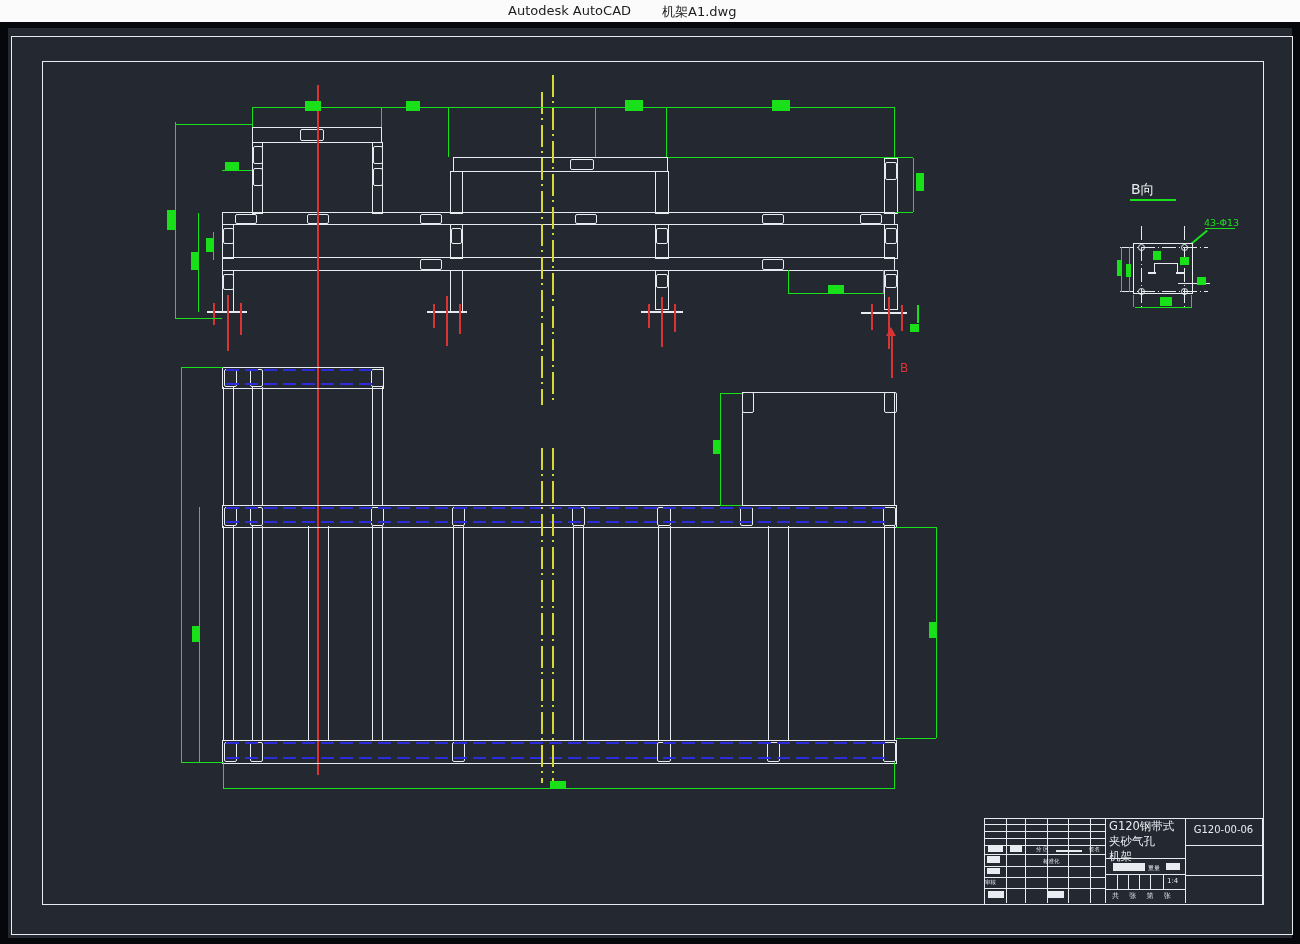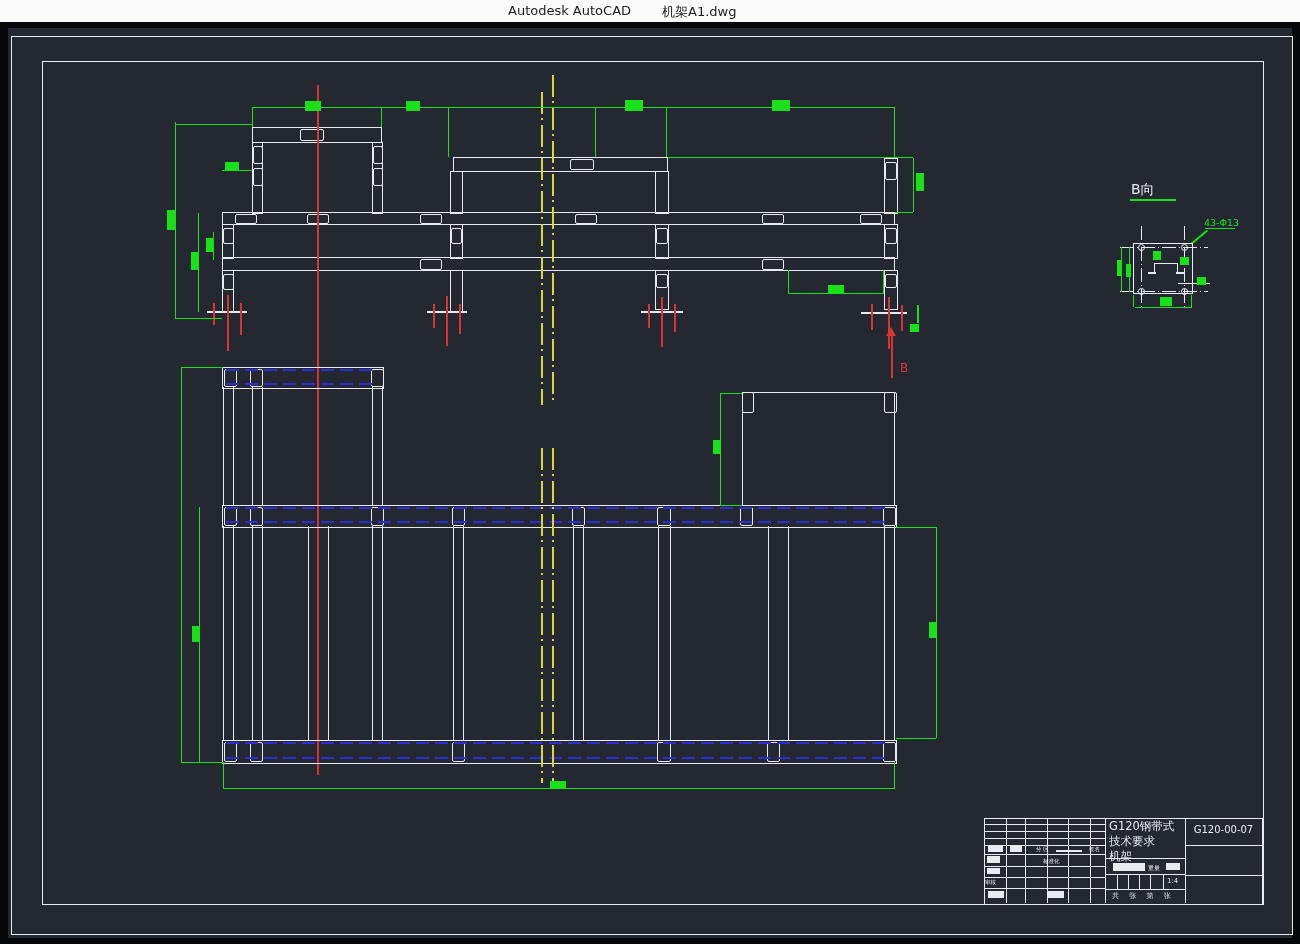--- a/index.html
+++ b/index.html
@@ -251,23 +251,23 @@
       <div class="shape gb" style="left: 1180px; top: 257px; width: 9px; height: 8px;"></div>
       <div class="shape gb" style="left: 1197px; top: 277px; width: 9px; height: 8px;"></div>
       <div class="shape gb" style="left: 1160px; top: 297px; width: 12px; height: 9px;"></div>
       <div class="shape gb" style="left: 1117px; top: 260px; width: 5px; height: 16px;"></div>
       <div class="shape gb" style="left: 1126px; top: 264px; width: 5px; height: 13px;"></div>
     </div>
 
 
   <div class="layer" id="tb">
     <div class="txt t-white" style="left:1109px;top:819px;font-size:11.5px">G120钢带式</div>
-    <div class="txt t-white" style="left:1109px;top:834px;font-size:11.5px">技术要求</div>
+    <div class="txt t-white" style="left:1109px;top:834px;font-size:11.5px">夹砂气孔</div>
     <div class="txt t-white" style="left:1109px;top:849px;font-size:11.5px;z-index:3">机架</div>
-    <div class="txt t-white" style="left:1186px;top:824px;width:75px;text-align:center;font-size:10px">G120-00-07</div>
+    <div class="txt t-white" style="left:1186px;top:824px;width:75px;text-align:center;font-size:10px">G120-00-06</div>
     <div class="txt t-white" style="left:1167px;top:877px;font-size:7px">1:4</div>
     <div class="txt t-white" style="left:1112px;top:891px;font-size:7px;letter-spacing:4px">共  张  第  张</div>
     <div class="txt t-white" style="left:1036px;top:846px;font-size:5.5px">分 区</div>
     <div class="txt t-white" style="left:1089px;top:846px;font-size:5.5px">签名</div>
     <div class="txt t-white" style="left:1043px;top:858px;font-size:5.5px">标准化</div>
     <div class="txt t-white" style="left:985px;top:879px;font-size:5.5px">审核</div>
     <div class="txt t-white" style="left:1148px;top:864px;font-size:6px">重量</div>
   <div class="shape wbox" style="left: 984px; top: 818px; width: 277px; height: 85px;"></div>
       <div class="shape wv" style="left: 1105px; top: 818px; width: 1px; height: 85px;"></div>
       <div class="shape wv" style="left: 1185px; top: 818px; width: 1px; height: 85px;"></div>

